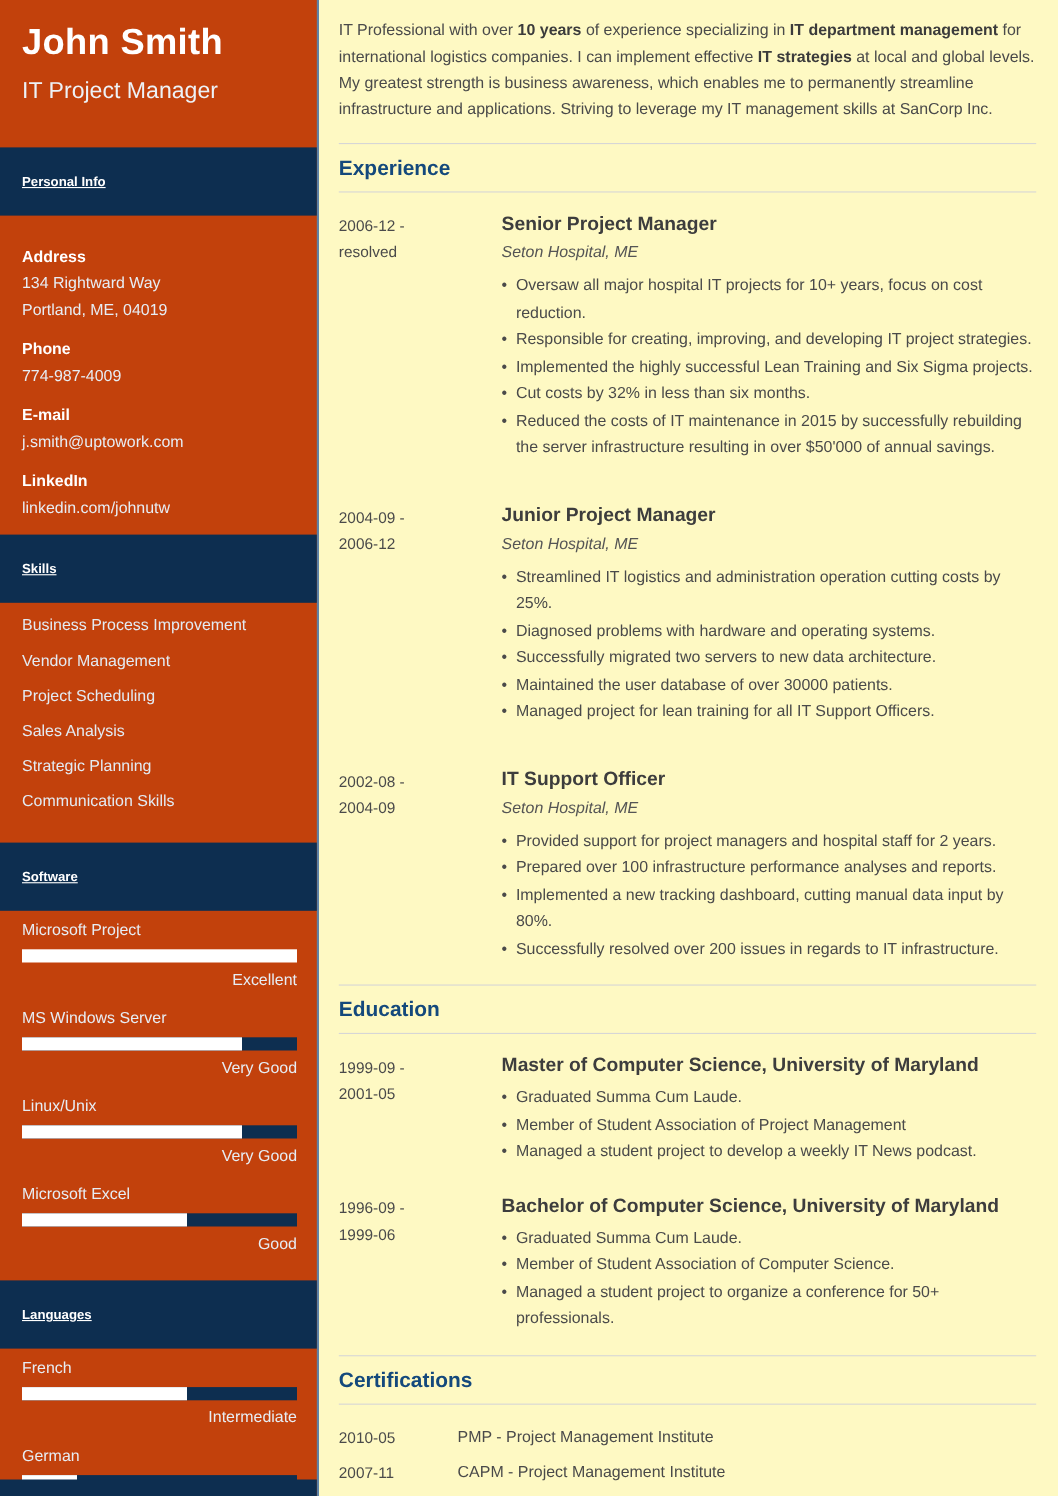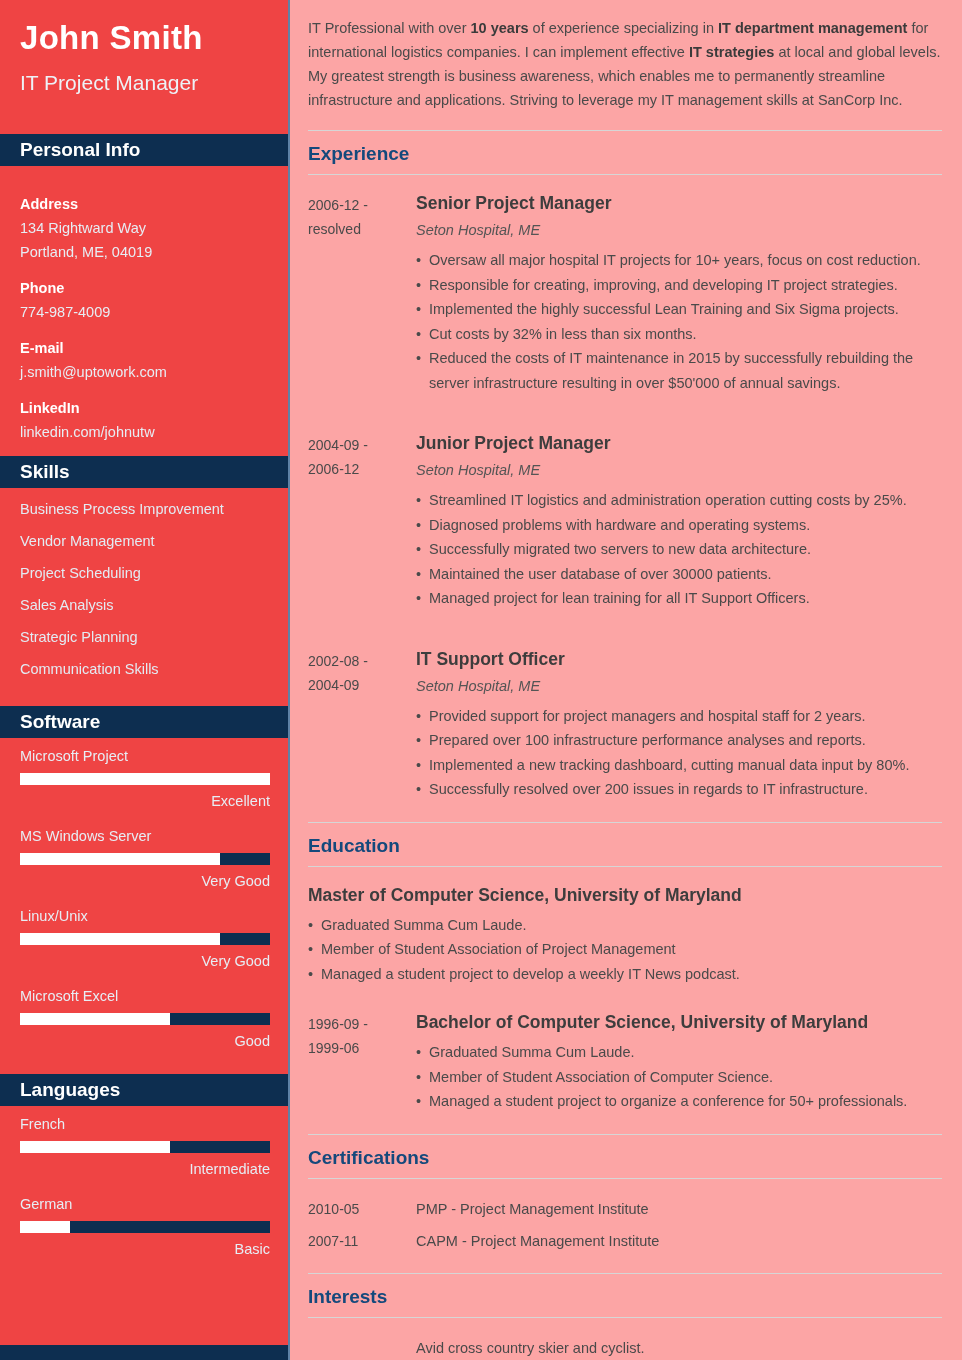--- a/index.html
+++ b/index.html
@@ -3,60 +3,61 @@
 <meta charset="utf-8">
 <style>
   * { box-sizing: border-box; margin: 0; padding: 0; }
   html, body { background: #ffffff; }
   body { font-family: "Liberation Sans", sans-serif; }
   .page { width: 962px; height: 1360px; display: flex; background: #ffffff; overflow: hidden; }
 
   
   .sidebar {
     width: 290px; min-width: 290px; height: 1360px;
-    background: #ef4444; color: #E9EFF5; position: relative;
+    background: #c2410c; color: #E9EFF5; position: relative;
     border-right: 2px solid #5E82A6;
   }
   .identity { padding: 18px 20px 0 20px; }
   .candidate-name { color: #FFFFFF; font-size: 33px; font-weight: bold; line-height: 40px; margin-bottom: 12px; letter-spacing: 0.3px; }
   .candidate-title { color: #EDF2F7; font-size: 21px; font-weight: 400; line-height: 26px; margin-bottom: 38px; }
   .band {
     background: #0D2E50; color: #FFFFFF;
-    font-size: 19px; font-weight: bold; line-height: 22px;
-    padding: 5px 20px;
+    font-size: 12px; font-weight: bold; line-height: 22px;
+    padding: 20px 20px;
+    text-decoration: underline;
   }
   .personal { padding: 26px 18px 0 20px; }
   .field { margin-bottom: 12px; }
   .field-label { color: #FFFFFF; font-weight: bold; font-size: 14.5px; line-height: 24px; }
   .field-value { color: #E7EDF4; font-size: 14.5px; line-height: 24px; }
   .skills { list-style: none; padding: 14px 18px 12px 20px; }
   .skills li { color: #E3EBF3; font-size: 14.5px; line-height: 15px; margin-bottom: 17px; }
   .bars { padding: 10px 18px 6px 20px; }
   .bar-item { margin-bottom: 18px; }
   .bar-name { color: #E7EDF4; font-size: 14.5px; line-height: 17px; }
   .track { height: 12px; background: #0D2E50; margin-top: 8px; width: 100%; }
   .fill { height: 100%; background: #FFFFFF; }
   .level { text-align: right; color: #E7EDF4; font-size: 14.5px; line-height: 17px; margin-top: 8px; }
   .sidebar-footer-band { position: absolute; left: 0; right: 0; bottom: 0; height: 15px; background: #0D2E50; }
 
   
-  .main { flex: 1; padding: 14px 20px 0 18px; background: #fca5a5; }
+  .main { flex: 1; padding: 14px 20px 0 18px; background: #fef9c3; }
   .summary { color: #4A4A4A; font-size: 14.5px; line-height: 24px; margin: 2px 0 18px 0; }
   .summary strong { color: #3B3B3B; }
   .rule { border: none; border-top: 1px solid #D6D6D6; height: 0; }
   .section-heading { color: #14497C; font-size: 19px; font-weight: bold; line-height: 23px; margin: 11px 0 9px 0; }
   .section-body { padding: 18px 0 20px 0; }
 
   .entry { display: flex; margin-bottom: 38px; }
   .entry:last-child { margin-bottom: 0; justify-content: center; }
   .msection[data-sec="education"] .entry { margin-bottom: 26px; }
   .msection[data-sec="education"] .entry:last-child { margin-bottom: 0; }
   .dates { width: 108px; min-width: 108px; color: #4A4A4A; font-size: 14px; line-height: 24px; }
   .dates span { display: block; }
-  .entry-content { flex: 1; }
+  .entry-content { flex: 1; margin-left: 40px; }
   .entry-title { color: #3D3D3D; font-size: 17.5px; font-weight: bold; line-height: 21px; margin-bottom: 7px; }
   .company { color: #555555; font-size: 14.5px; font-style: italic; line-height: 18px; margin-bottom: 9px; }
   .bullets { list-style: none; }
   .bullets li { position: relative; padding-left: 13px; color: #4A4A4A; font-size: 14.5px; line-height: 24.5px; }
   .bullets li::before { content: "\2022"; position: absolute; left: 0; color: #4A4A4A; }
 
   .row { display: flex; margin-bottom: 8px; }
   .row:last-child { margin-bottom: 0; }
   .row .dates { line-height: 24px; }
   .row-text { flex: 1; color: #4A4A4A; font-size: 14.5px; line-height: 24px; }
@@ -215,20 +216,24 @@
     </div>
   </div>
           </div>
   </section>
         <section class="msection" data-sec="education">
     <hr class="rule">
     <h2 class="section-heading">Education</h2>
     <hr class="rule">
     <div class="section-body">
             <div class="entry">
+    <div class="dates">
+                <span>1999-09 -</span>
+                <span>2001-05</span>
+              </div>
     <div class="entry-content">
       <h3 class="entry-title">Master of Computer Science, University of Maryland</h3>
 
       <ul class="bullets">
                   <li>Graduated Summa Cum Laude.</li>
                   <li>Member of Student Association of Project Management</li>
                   <li>Managed a student project to develop a weekly IT News podcast.</li>
                 </ul>
     </div>
   </div>

